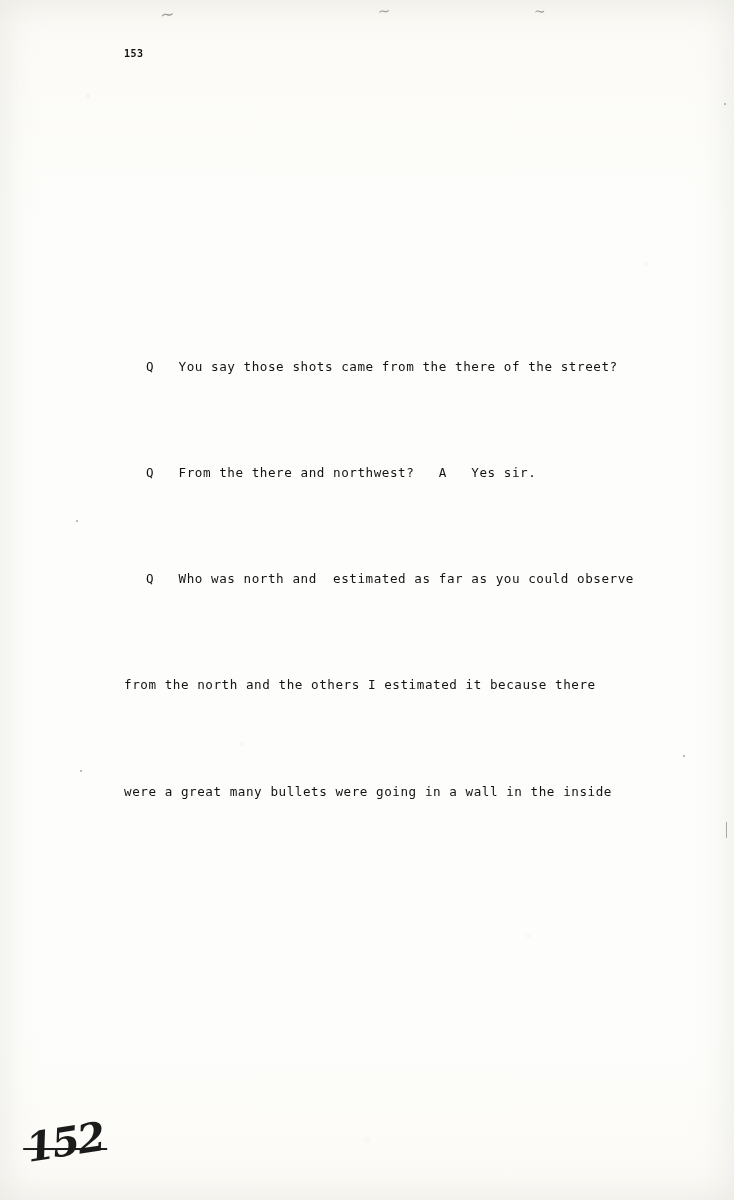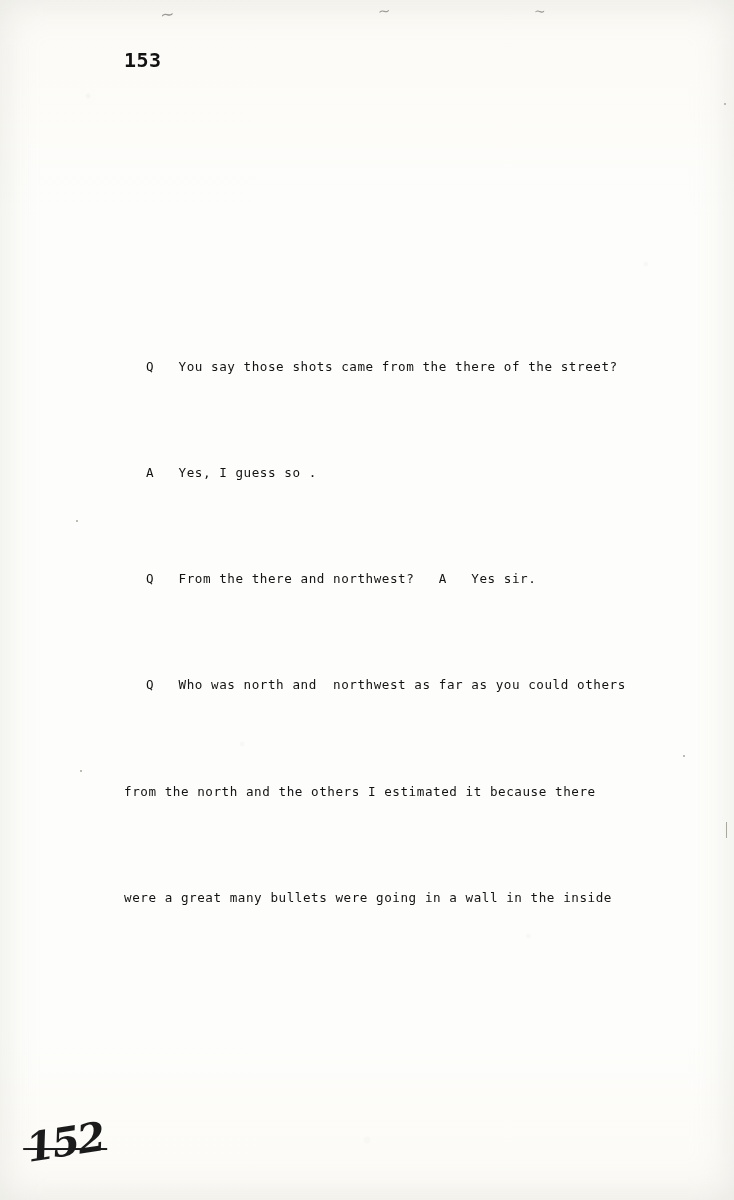--- a/index.html
+++ b/index.html
@@ -52,21 +52,21 @@
     font-family: "DejaVu Sans", sans-serif;
   }
   .smudge-1 { left: 160px; top: 4px; font-size: 17px; transform: rotate(-6deg); }
   .smudge-2 { left: 378px; top: 2px; font-size: 15px; transform: rotate(-4deg); }
   .smudge-3 { left: 534px; top: 3px; font-size: 14px; transform: rotate(2deg); }
 
   .page-number {
     position: absolute;
     left: 124px;
     top: 48px;
-    font-size: 20px;
+    font-size: 10px;
     letter-spacing: 0.5px;
     font-weight: 700;
     color: #111;
   }
 
   .body-text {
     position: absolute;
     left: 124px;
     top: 278px;
     width: 600px;
@@ -125,23 +125,22 @@
   <div class="grain"></div>
 
   <div class="smudge smudge-1">~</div>
   <div class="smudge smudge-2">~</div>
   <div class="smudge smudge-3">~</div>
 
   <div class="page-number">153</div>
 
   <div class="body-text">
     <div class="line indent">Q   You say those shots came from the there of the street?</div>
-    <div class="line indent">A   Yes, I guess so .</div>
     <div class="line indent">Q   From the there and northwest?   A   Yes sir.</div>
-    <div class="line indent">Q   Who was north and  northwest as far as you could others</div>
+    <div class="line indent">Q   Who was north and  estimated as far as you could observe</div>
     <div class="line">from the north and the others I estimated it because there</div>
     <div class="line">were a great many bullets were going in a wall in the inside</div>
     
     
     
     
     
     
     
     

